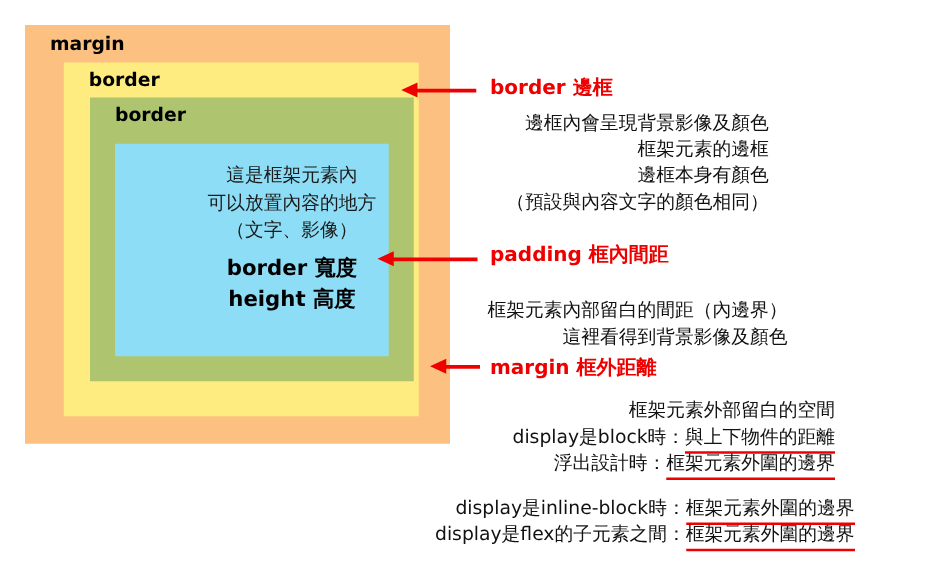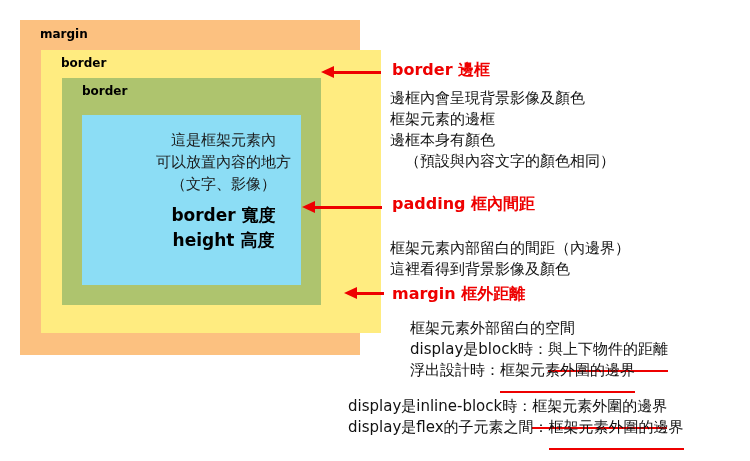--- a/index.html
+++ b/index.html
@@ -25,23 +25,23 @@
     height: 335px;
     box-sizing: border-box;
     background: #fcc180;
   }
   .box-layer {
     box-sizing: border-box;
     position: relative;
   }
   #border-box {
     position: absolute;
-    left: 21px;
+    left: 31px;
     top: 30px;
-    width: 340px;
+    width: 284px;
     height: 283px;
     background: #ffec80;
   }
   #padding-box {
     position: absolute;
     left: 21px;
     top: 28px;
     width: 259px;
     height: 227px;
     background: #aec46e;
@@ -50,21 +50,21 @@
     position: absolute;
     left: 20px;
     top: 37px;
     width: 219px;
     height: 170px;
     background: #8cddf5;
   }
 
   .layer-label {
     font-weight: bold;
-    font-size: 12px;
+    font-size: 15px;
     color: #000;
     line-height: 1;
     white-space: nowrap;
     text-align: center;
   }
   #margin-label { position: absolute; left: 20px; top: 8px; }
   #border-label { position: absolute; left: 20px; top: 7px; }
   #padding-label { position: absolute; left: 20px; top: 7px; }
 
   
@@ -118,40 +118,41 @@
   #arrow-padding { left: 302px; top: 201px; width: 80px; }
   #arrow-margin  { left: 344px; top: 287px; width: 40px; }
 
   
   #text-panel {
     position: absolute;
     left: 0;
     top: 0;
     width: 750px;
     height: 461px;
+    text-align: right;
   }
   .section-heading {
     position: absolute;
     color: #ee0000;
     font-weight: bold;
     font-size: 16px;
     white-space: nowrap;
     line-height: 1;
   }
   .section-body {
     position: absolute;
     font-size: 15px;
     line-height: 21px;
     color: #111;
     white-space: nowrap;
   }
   .section-body .ln { display: block; }
   .ul-red {
     border-bottom: 2px solid #ee0000;
-    padding-bottom: 12px;
+    padding-bottom: 3px;
   }
 
   #heading-border   { left: 392px; top: 62px; }
   #body-border      { left: 390px; top: 88px; }
 
   #heading-padding  { left: 392px; top: 196px; }
   #body-padding     { left: 390px; top: 222px; margin-top: 16px; }
 
   #heading-margin   { left: 392px; top: 286px; }
   #body-margin      { left: 390px; top: 318px; margin-left: 20px; }

